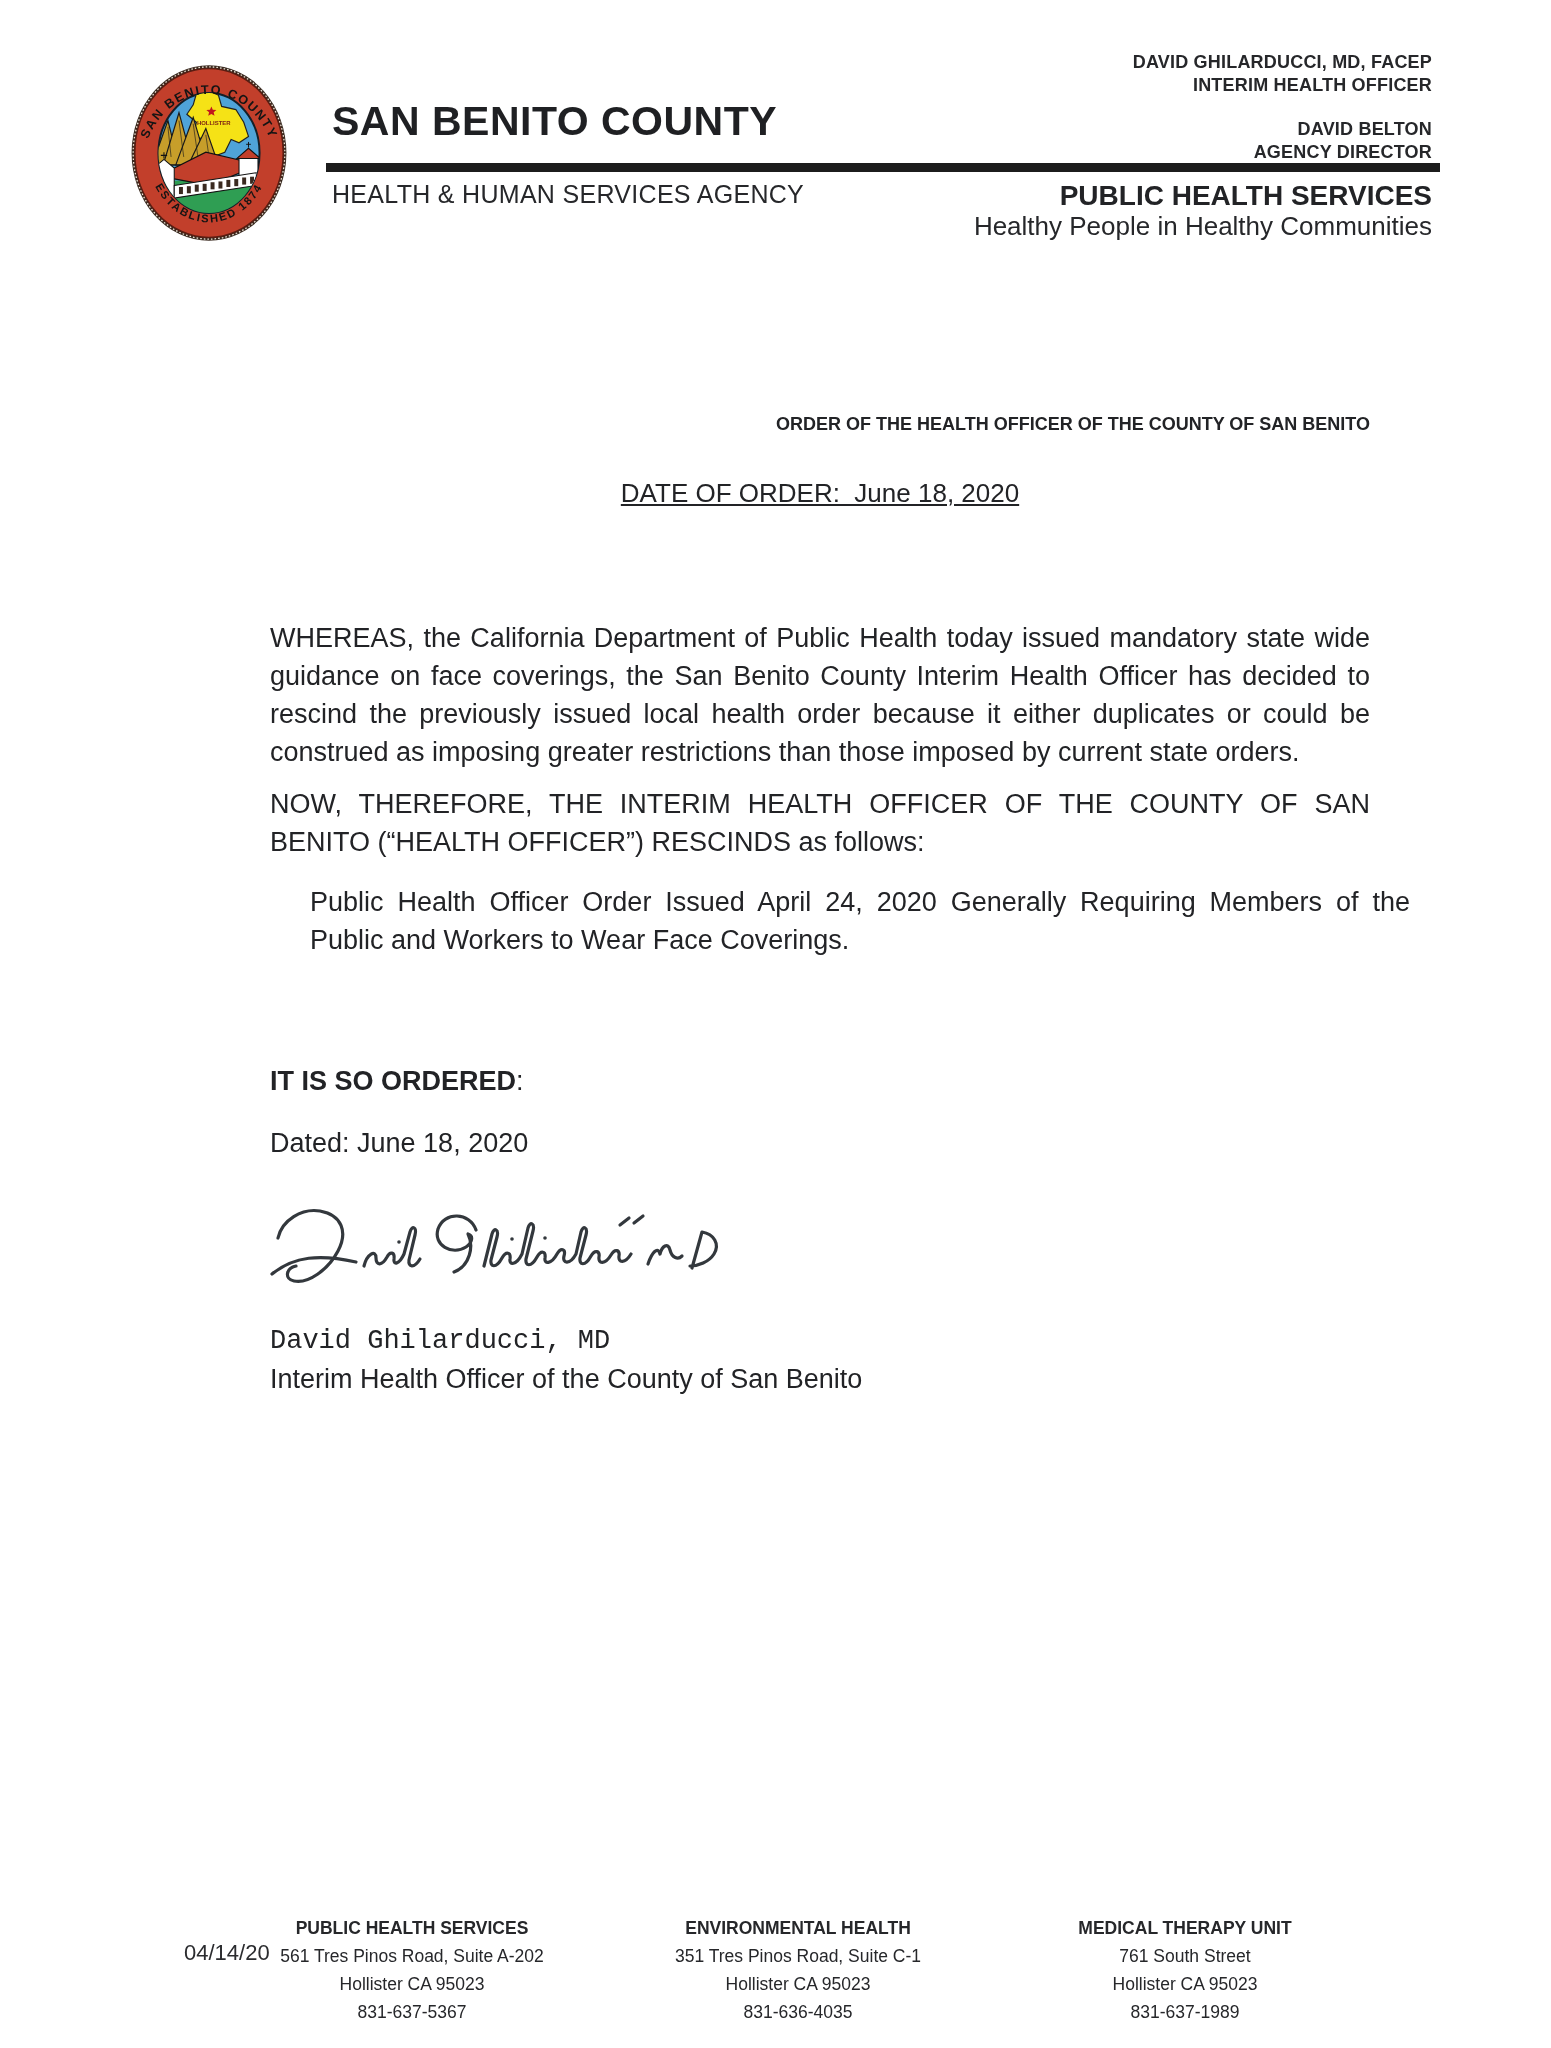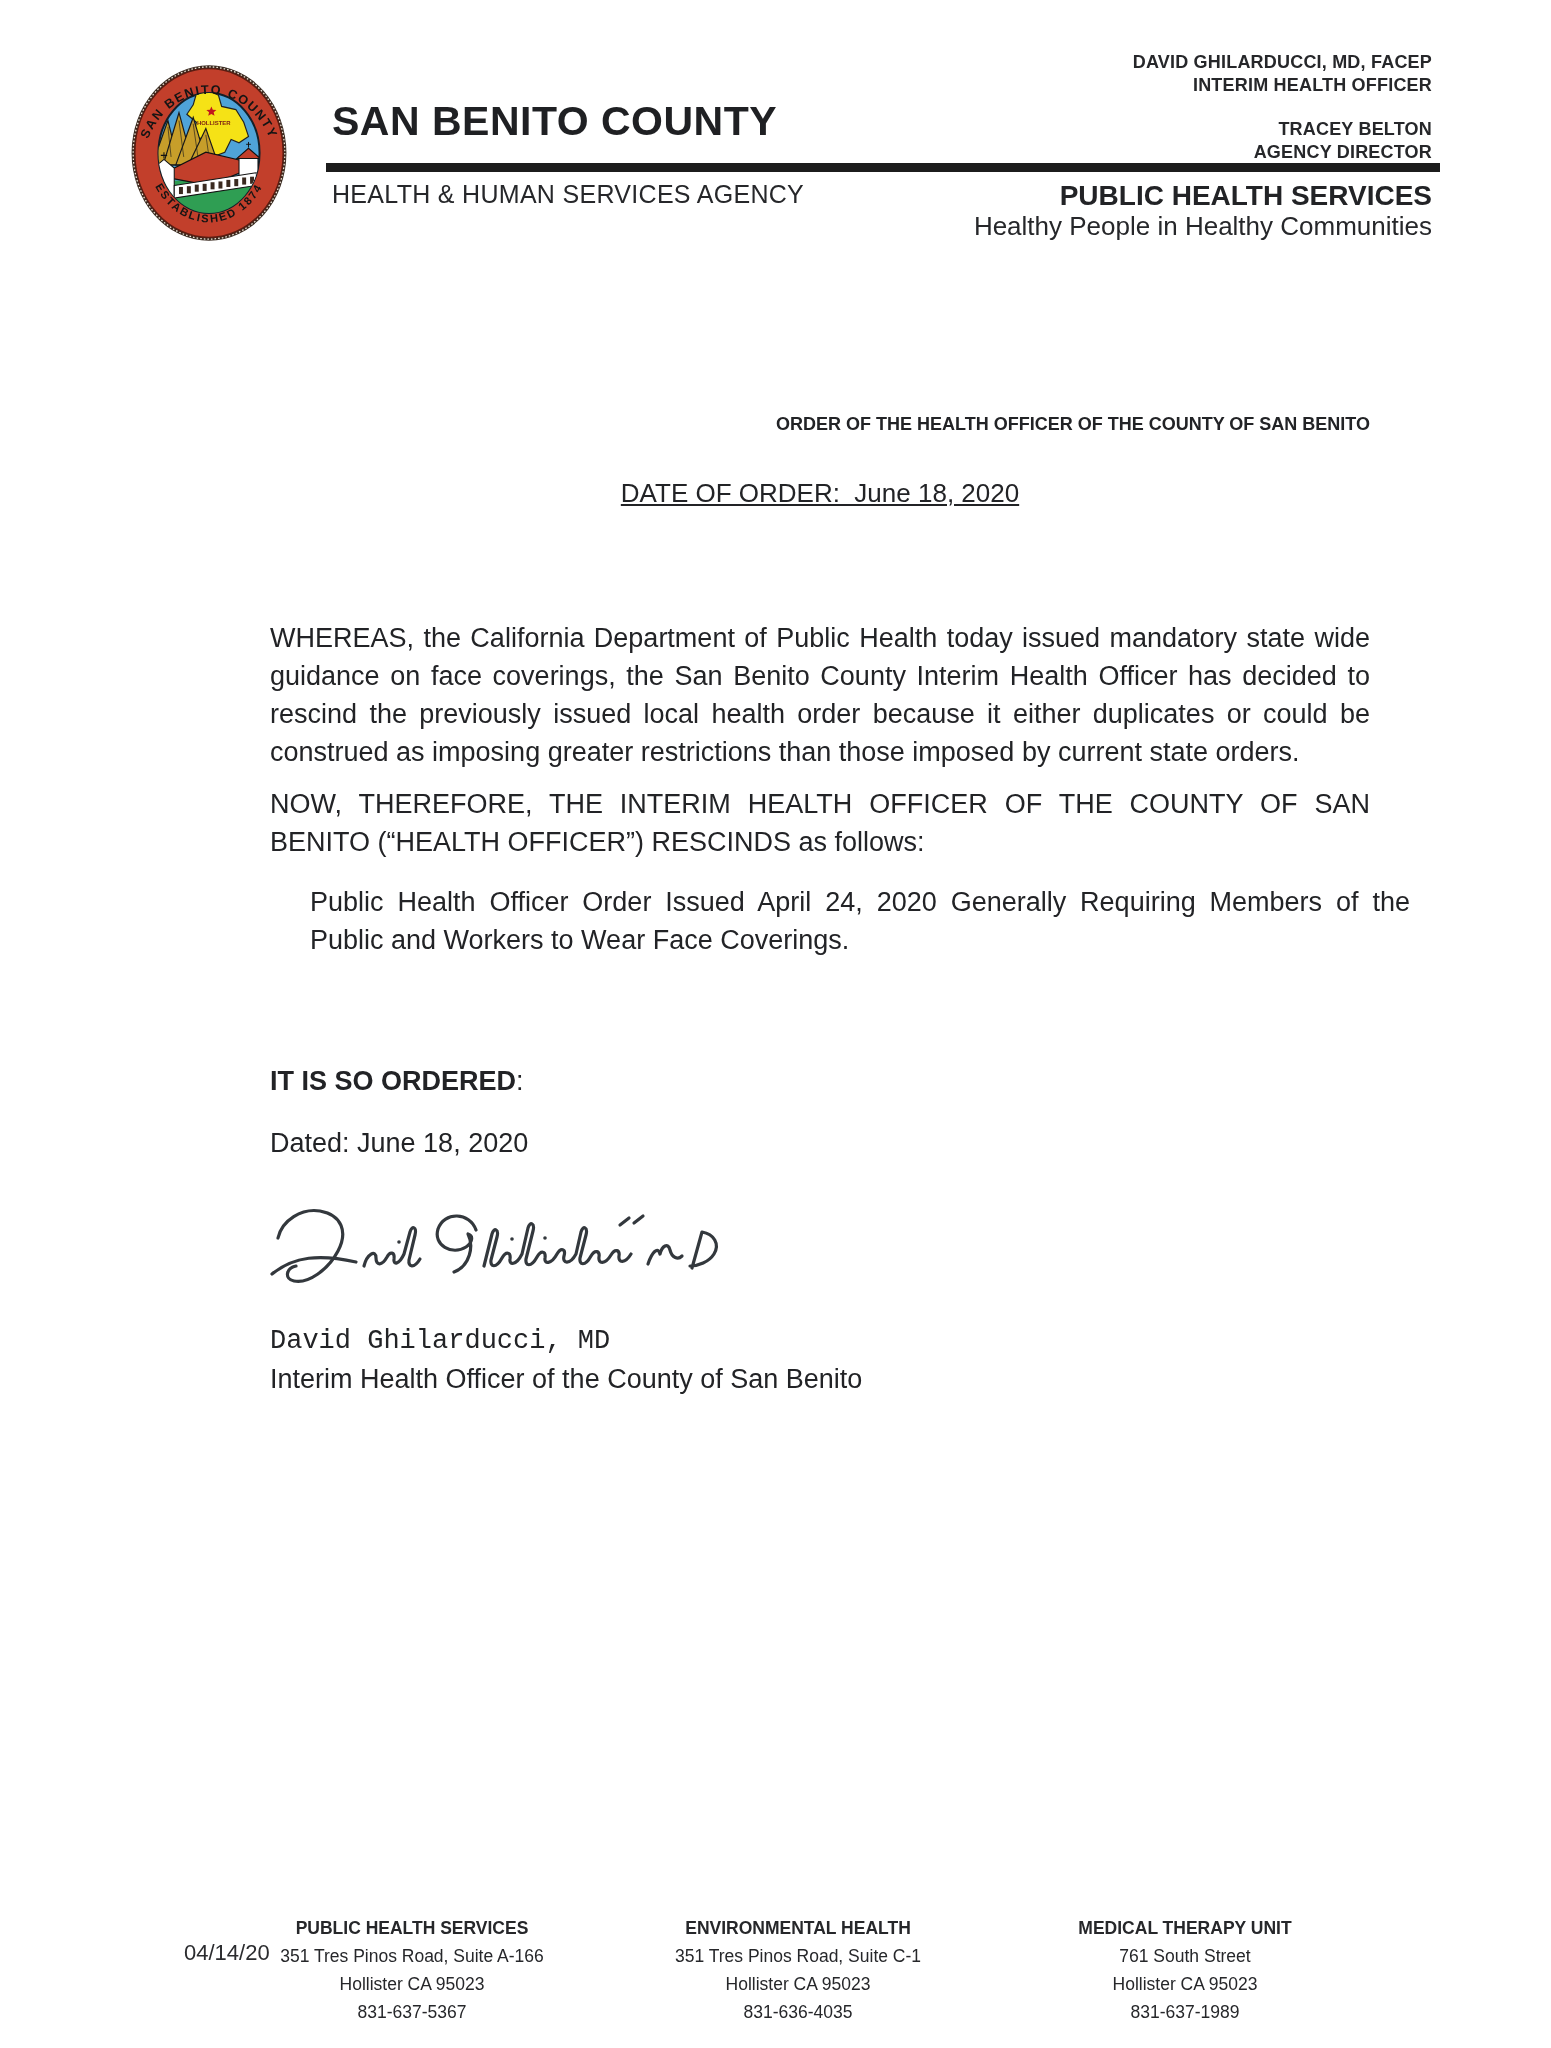--- a/index.html
+++ b/index.html
@@ -116,21 +116,21 @@
       <textPath href="#sealBotArc" startOffset="50%" text-anchor="middle">ESTABLISHED 1874</textPath>
     </text>
   </svg>
 
   <div class="brand-title">SAN BENITO COUNTY</div>
   <div class="rule"></div>
   <div class="brand-sub">HEALTH &amp; HUMAN SERVICES AGENCY</div>
 
   <div class="hdr-right off-name" style="top:52px;">DAVID GHILARDUCCI, MD, FACEP</div>
   <div class="hdr-right off-title" style="top:75px;">INTERIM HEALTH OFFICER</div>
-  <div class="hdr-right off-name" style="top:119px;">TRACEY BELTON</div>
+  <div class="hdr-right off-name" style="top:119px;">DAVID BELTON</div>
   <div class="hdr-right off-title" style="top:142px;">AGENCY DIRECTOR</div>
   <div class="hdr-right dept" style="top:180px;">PUBLIC HEALTH SERVICES</div>
   <div class="hdr-right tagline" style="top:211px;">Healthy People in Healthy Communities</div>
 
   <div class="content abs order-title">ORDER OF THE HEALTH OFFICER OF THE COUNTY OF SAN BENITO</div>
   <div class="content abs order-date">DATE OF ORDER:  June 18, 2020</div>
 
   <p class="content abs para p1">WHEREAS, the California Department of Public Health today issued mandatory state wide guidance on face coverings, the San Benito County Interim Health Officer has decided to rescind the previously issued local health order because it either duplicates or could be construed as imposing greater restrictions than those imposed by current state orders.</p>
   <p class="content abs para p2">NOW, THEREFORE, THE INTERIM HEALTH OFFICER OF THE COUNTY OF SAN BENITO (“HEALTH OFFICER”) RESCINDS as follows:</p>
   <p class="content abs para p3">Public Health Officer Order Issued April 24, 2020 Generally Requiring Members of the Public and Workers to Wear Face Coverings.</p>
@@ -158,21 +158,21 @@
     </g>
   </svg>
 
   <div class="content abs signer-name">David Ghilarducci, MD</div>
   <div class="content abs signer-title">Interim Health Officer of the County of San Benito</div>
 
   <div class="stamp">04/14/20</div>
 
   <div class="fcol fc1">
     <div class="ft">PUBLIC HEALTH SERVICES</div>
-    <div>351 Tres Pinos Road, Suite A-166</div>
+    <div>561 Tres Pinos Road, Suite A-202</div>
     <div>Hollister CA 95023</div>
     <div>831-637-5367</div>
   </div>
 
   <div class="fcol fc2">
     <div class="ft">ENVIRONMENTAL HEALTH</div>
     <div>351 Tres Pinos Road, Suite C-1</div>
     <div>Hollister CA 95023</div>
     <div>831-636-4035</div>
   </div>

